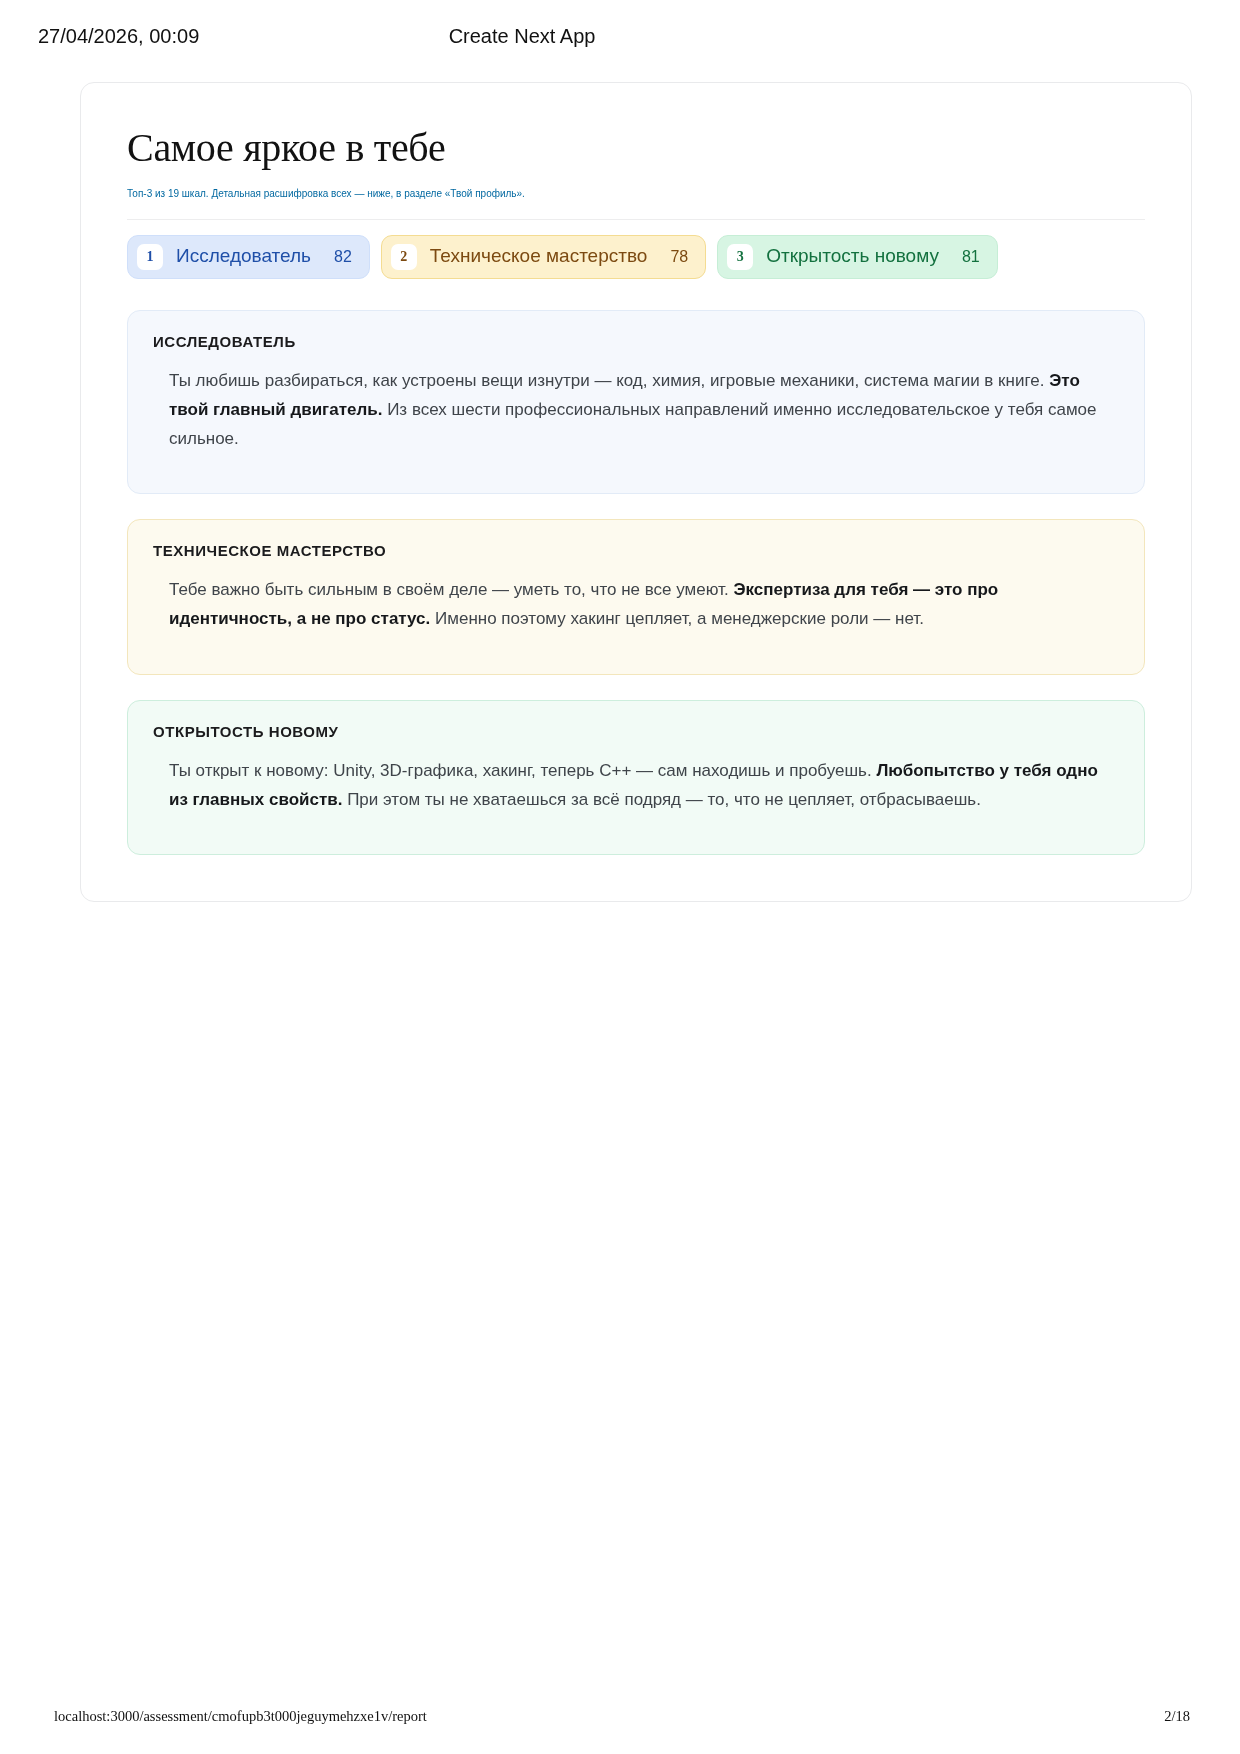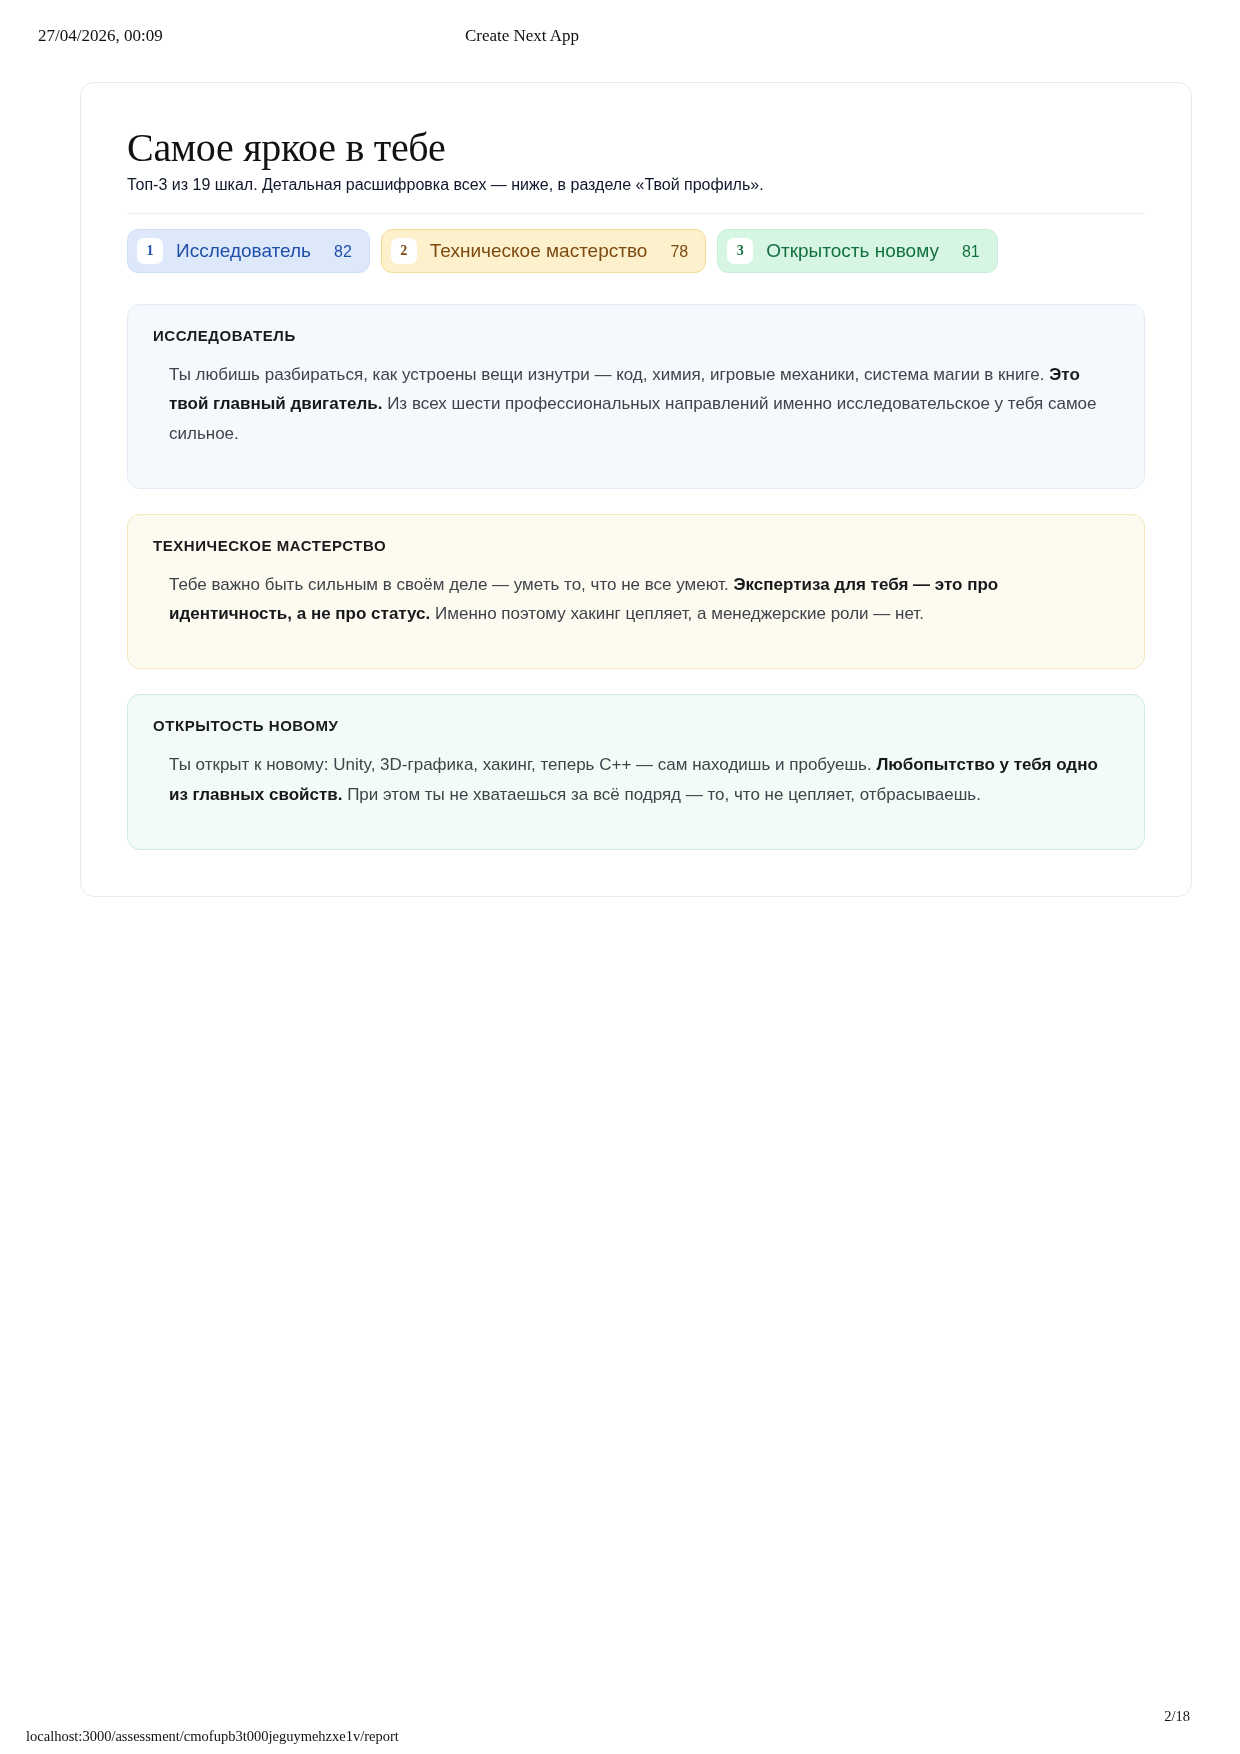--- a/index.html
+++ b/index.html
@@ -18,39 +18,39 @@
 
   
   .print-header {
     position: absolute;
     top: 26px;
     left: 0;
     width: 1240px;
     height: 20px;
     display: flex;
     align-items: center;
-    font-family: Liberation Serif, serif;
-    font-size: 17px;
+    font-family: Liberation Sans, sans-serif;
+    font-size: 20px;
     color: #111;
   }
   .print-header .ph-left  { position: absolute; left: 38px; }
   .print-header .ph-center{ position: absolute; left: 0; width: 1044px; text-align: center; }
 
   
   .print-footer {
     position: absolute;
     bottom: 26px;
     left: 0;
     width: 1240px;
     height: 20px;
     font-family: "Liberation Serif", serif;
     font-size: 14.5px;
     color: #111;
   }
-  .print-footer .pf-left  { position: absolute; left: 26px; margin-top: 20px; }
+  .print-footer .pf-left  { position: absolute; left: 54px; }
   .print-footer .pf-right { position: absolute; right: 50px; }
 
   
   .page-card {
     position: absolute;
     top: 82px;
     left: 80px;
     width: 1112px;
     box-sizing: border-box;
     border: 1px solid #e9eaec;
@@ -63,24 +63,24 @@
     margin: 0;
     font-family: "Liberation Serif", serif;
     font-weight: 400;
     font-size: 40px;
     line-height: 1.15;
     letter-spacing: -0.3px;
     color: #121212;
   }
 
   .report-subtitle {
-    margin: 2px 0 0 0;
-    font-size: 16px;
+    margin: 16px 0 0 0;
+    font-size: 10px;
     line-height: 1.45;
-    color: #0f172a;
+    color: #0369a1;
   }
 
   .divider {
     margin-top: 17px;
     border-top: 1px solid #ededee;
     width: 100%;
   }
 
   
   .pill-row {

